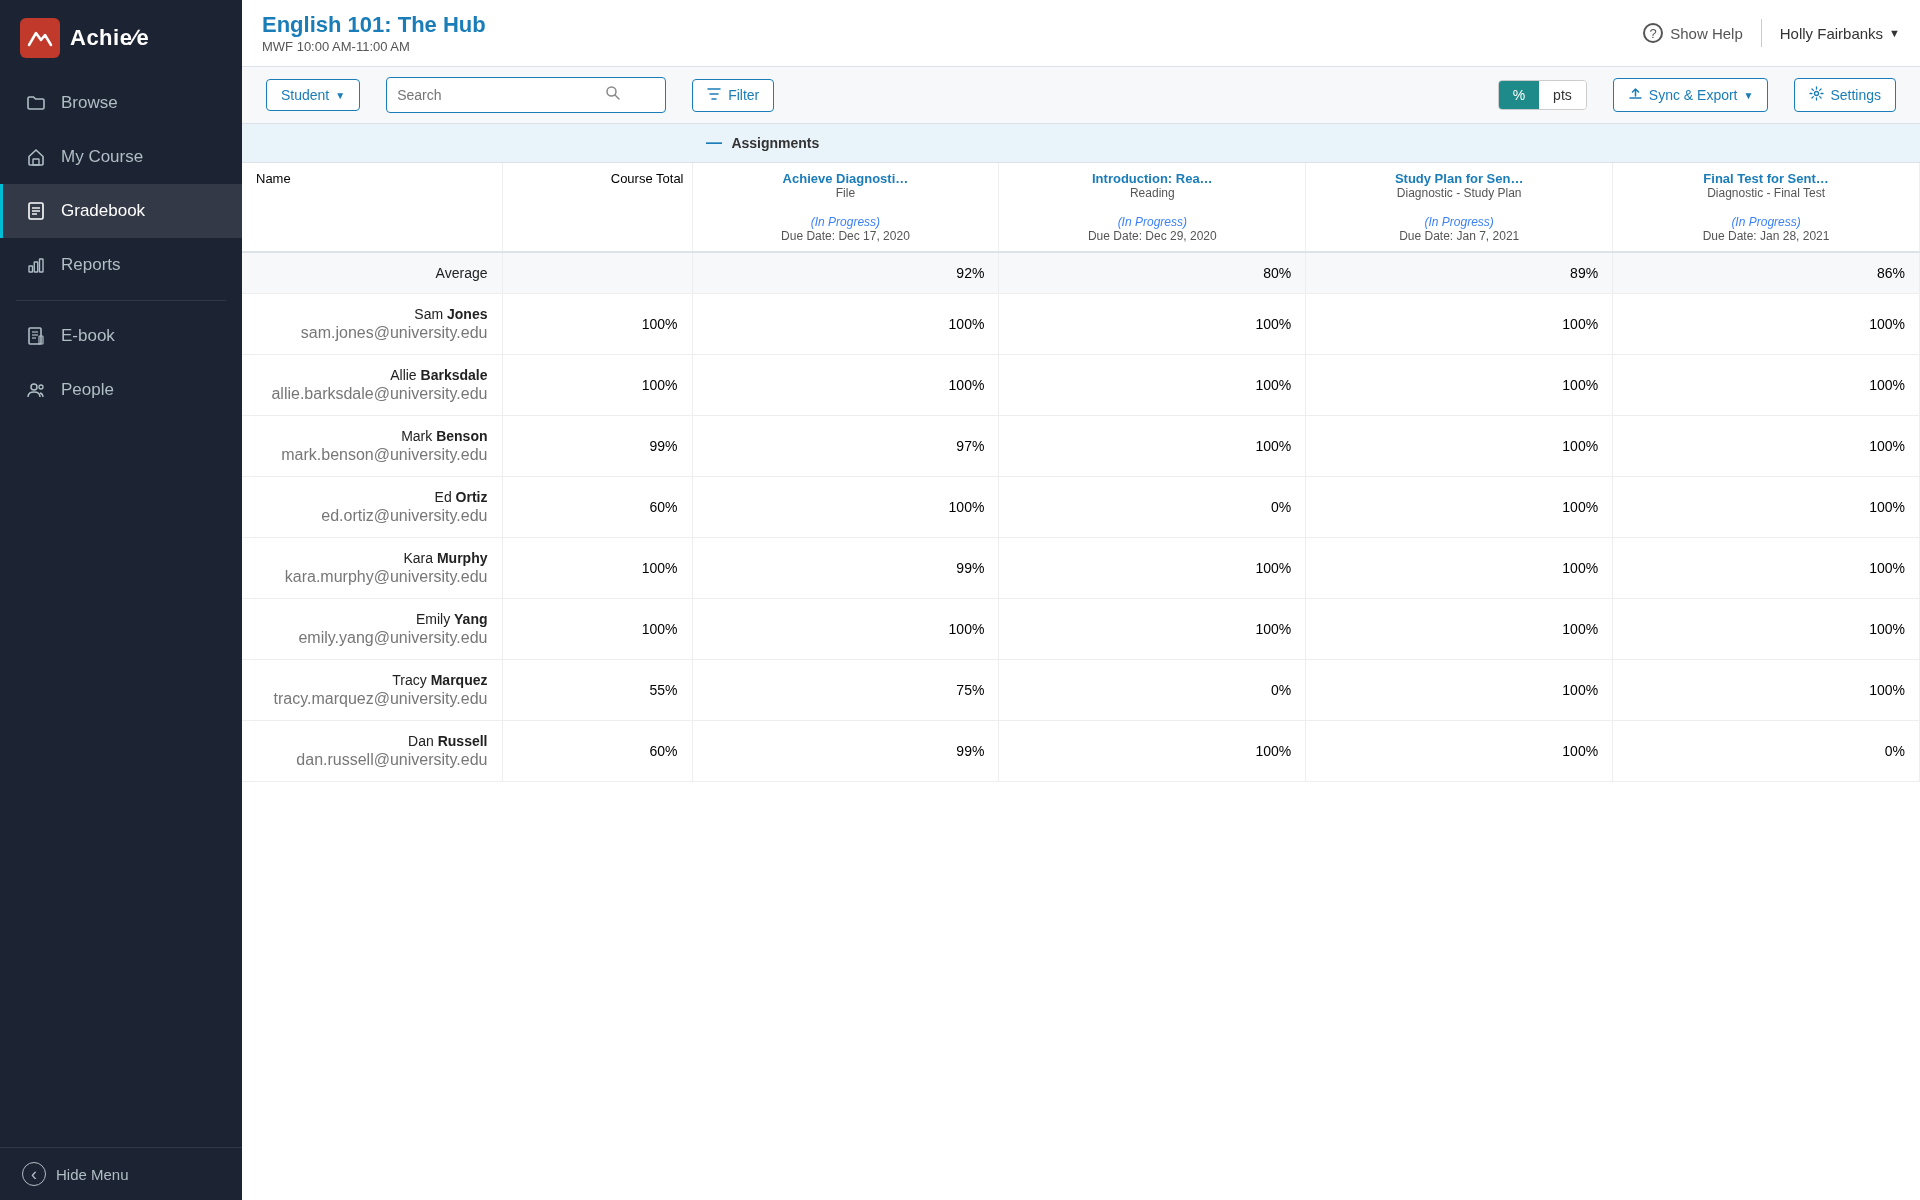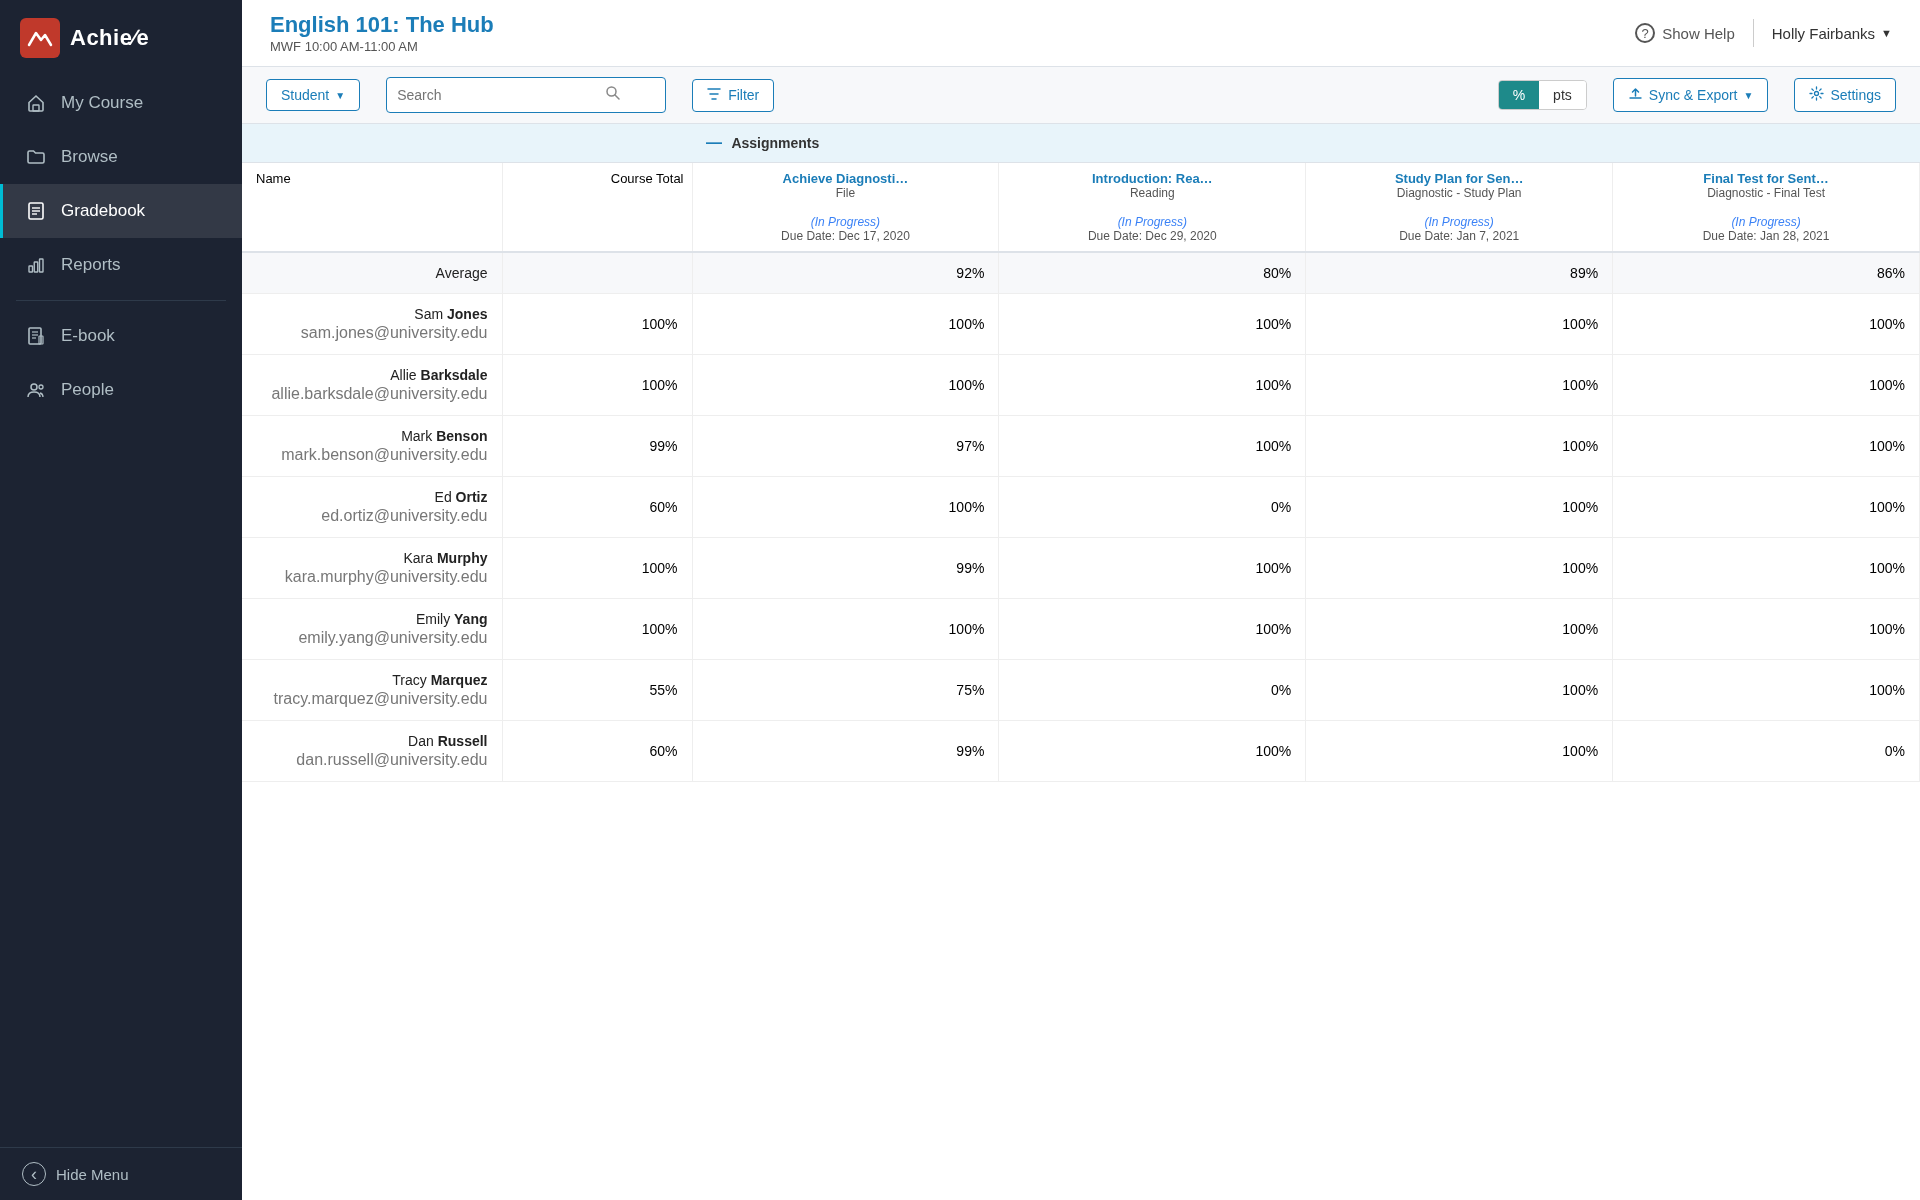--- a/index.html
+++ b/index.html
@@ -73,21 +73,21 @@
       flex: 1;
       display: flex;
       flex-direction: column;
       overflow: hidden;
     }
 
     
     #top-header {
       background: #fff;
       border-bottom: 1px solid #dde2e8;
-      padding: 12px 28px;
+      padding: 12px 20px;
       display: flex;
       align-items: center;
       justify-content: space-between;
     }
     #course-title-area {}
     #course-title {
       font-size: 22px;
       font-weight: 600;
       color: #1b7db8;
     }
@@ -329,34 +329,34 @@
       </svg>
     </div>
     <span id="logo-text">Achie∕e</span>
   </div>
 
   <nav>
 
     <div class="nav-item">
       <span class="nav-icon">
         <svg width="20" height="20" viewBox="0 0 20 20" fill="none">
-            <path d="M3 9.5L10 3l7 6.5V17a1 1 0 01-1 1H4a1 1 0 01-1-1V9.5z" stroke="#b0bec5" stroke-width="1.6" fill="none"></path>
-            <rect x="7" y="12" width="6" height="6" rx="0.5" stroke="#b0bec5" stroke-width="1.4" fill="none"></rect>
-          </svg>
-      </span>
-      <span>My Course</span>
+            <path d="M2 5.5A1.5 1.5 0 013.5 4h4l2 2h7A1.5 1.5 0 0118 7.5v7A1.5 1.5 0 0116.5 16h-13A1.5 1.5 0 012 14.5v-9z" stroke="#b0bec5" stroke-width="1.6" fill="none"></path>
+          </svg>
+      </span>
+      <span>Browse</span>
     </div>
 
     <div class="nav-item">
       <span class="nav-icon">
         <svg width="20" height="20" viewBox="0 0 20 20" fill="none">
-            <path d="M2 5.5A1.5 1.5 0 013.5 4h4l2 2h7A1.5 1.5 0 0118 7.5v7A1.5 1.5 0 0116.5 16h-13A1.5 1.5 0 012 14.5v-9z" stroke="#b0bec5" stroke-width="1.6" fill="none"></path>
-          </svg>
-      </span>
-      <span>Browse</span>
+            <path d="M3 9.5L10 3l7 6.5V17a1 1 0 01-1 1H4a1 1 0 01-1-1V9.5z" stroke="#b0bec5" stroke-width="1.6" fill="none"></path>
+            <rect x="7" y="12" width="6" height="6" rx="0.5" stroke="#b0bec5" stroke-width="1.4" fill="none"></rect>
+          </svg>
+      </span>
+      <span>My Course</span>
     </div>
 
     <div class="nav-item active">
       <span class="nav-icon">
         <svg width="20" height="20" viewBox="0 0 20 20" fill="none">
             <rect x="3" y="2" width="14" height="16" rx="1.5" stroke="#fff" stroke-width="1.6" fill="none"></rect>
             <line x1="6" y1="7" x2="14" y2="7" stroke="#fff" stroke-width="1.4"></line>
             <line x1="6" y1="10" x2="14" y2="10" stroke="#fff" stroke-width="1.4"></line>
             <line x1="6" y1="13" x2="11" y2="13" stroke="#fff" stroke-width="1.4"></line>
           </svg>

